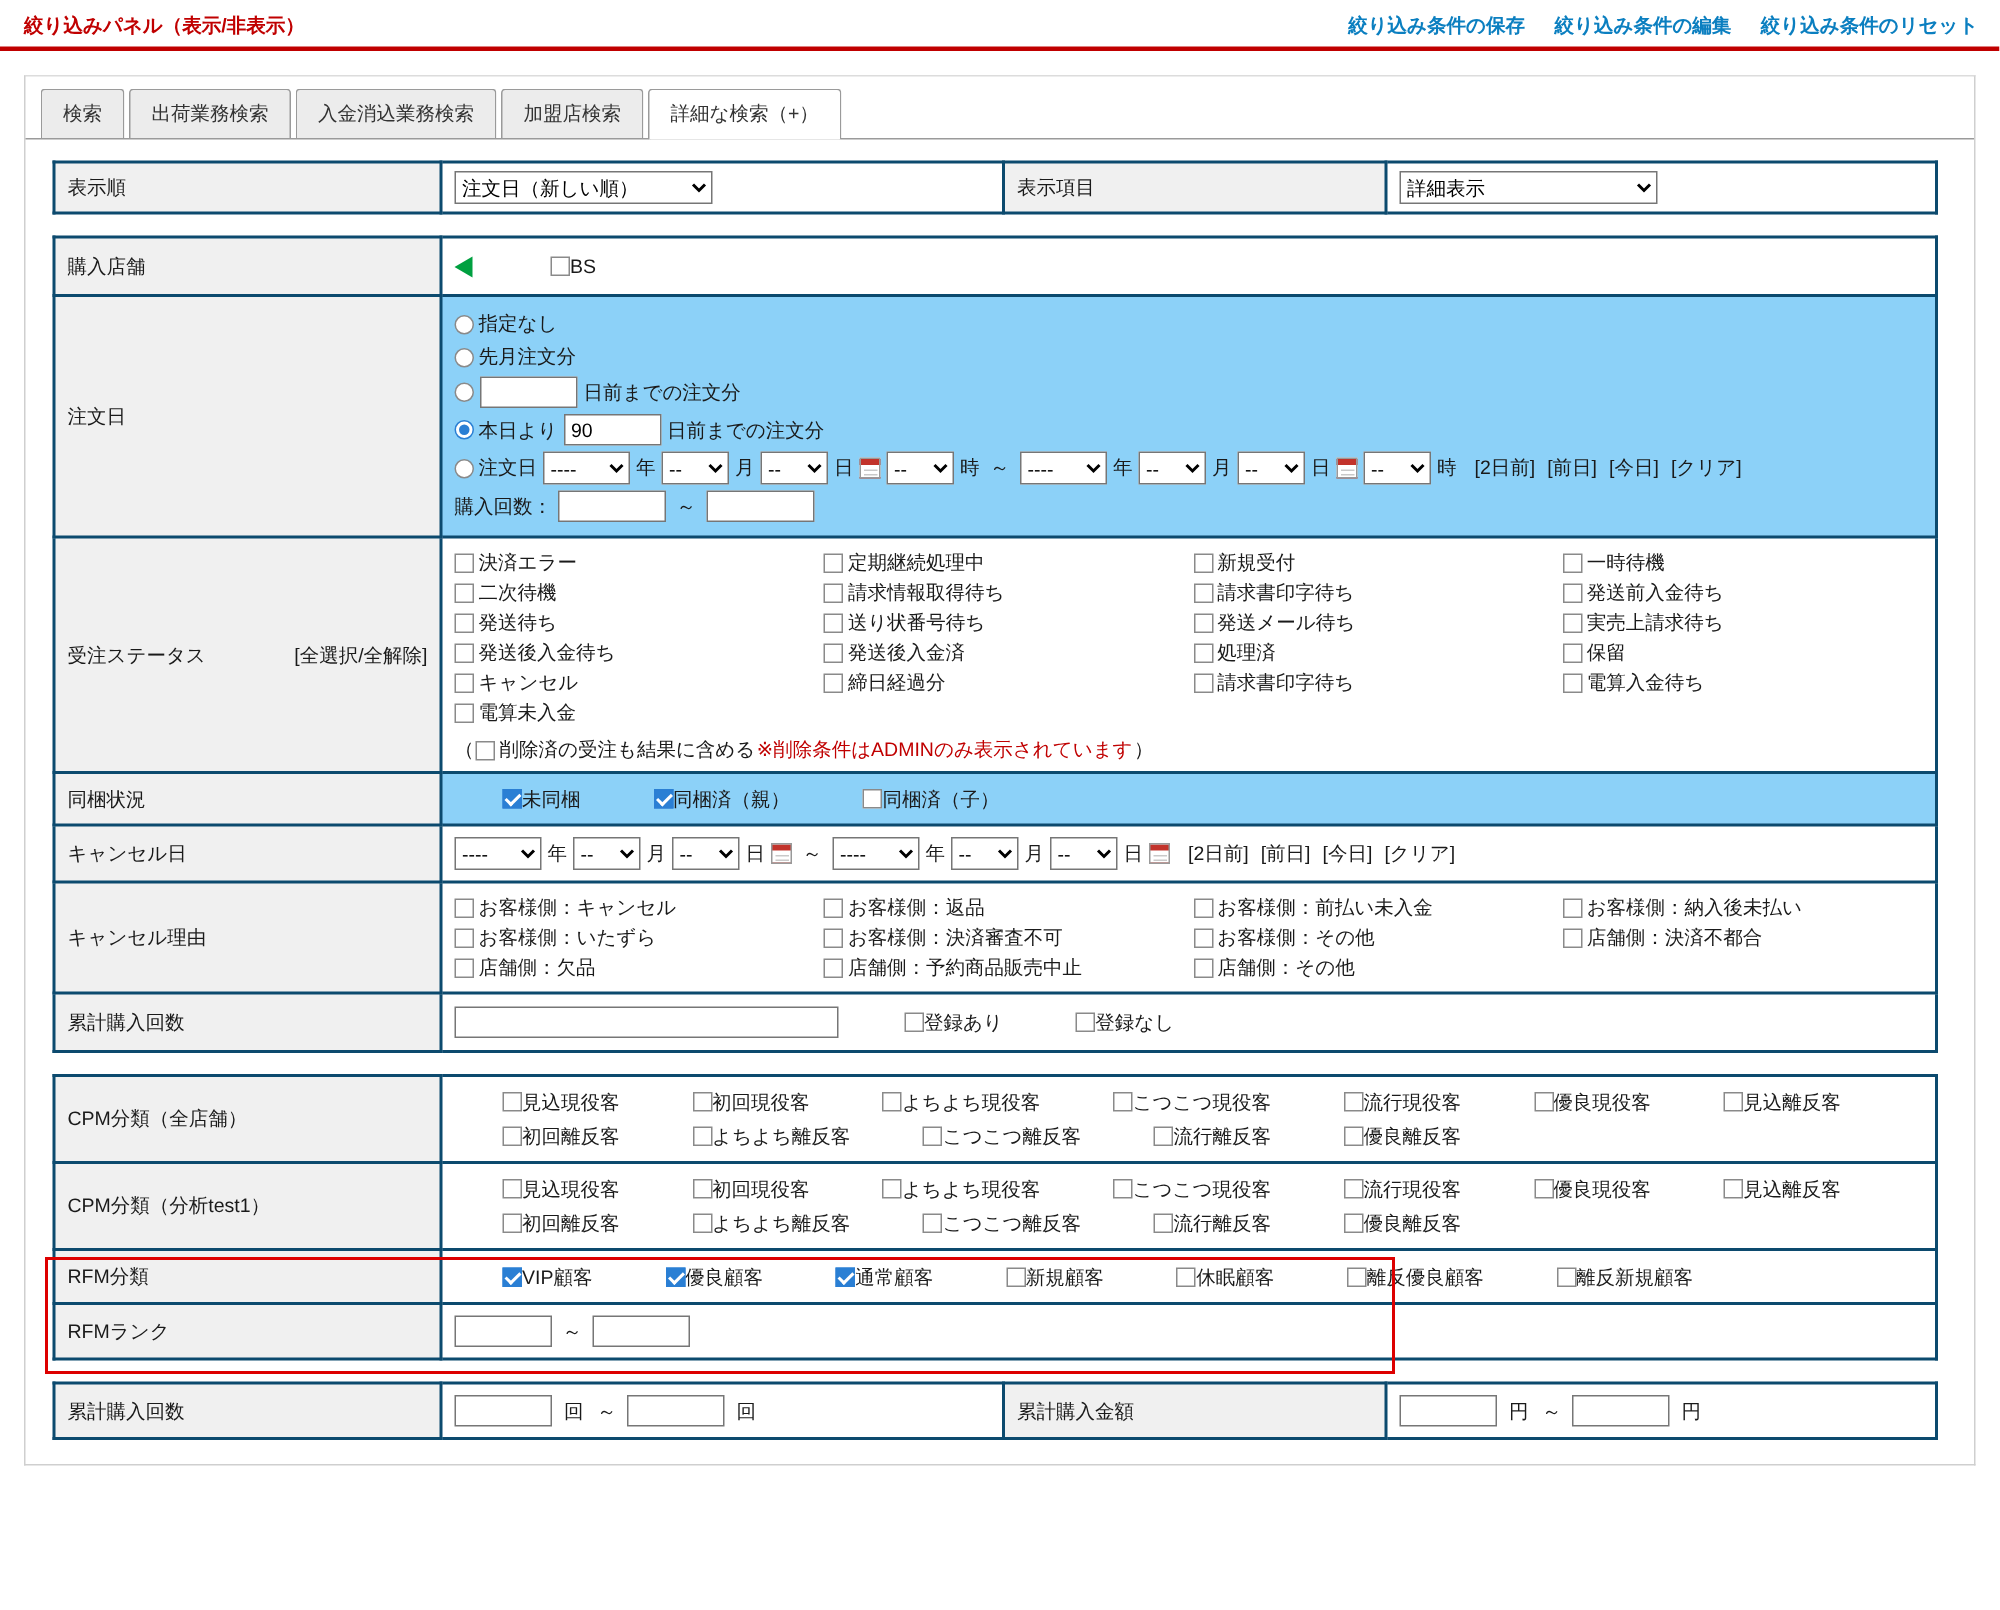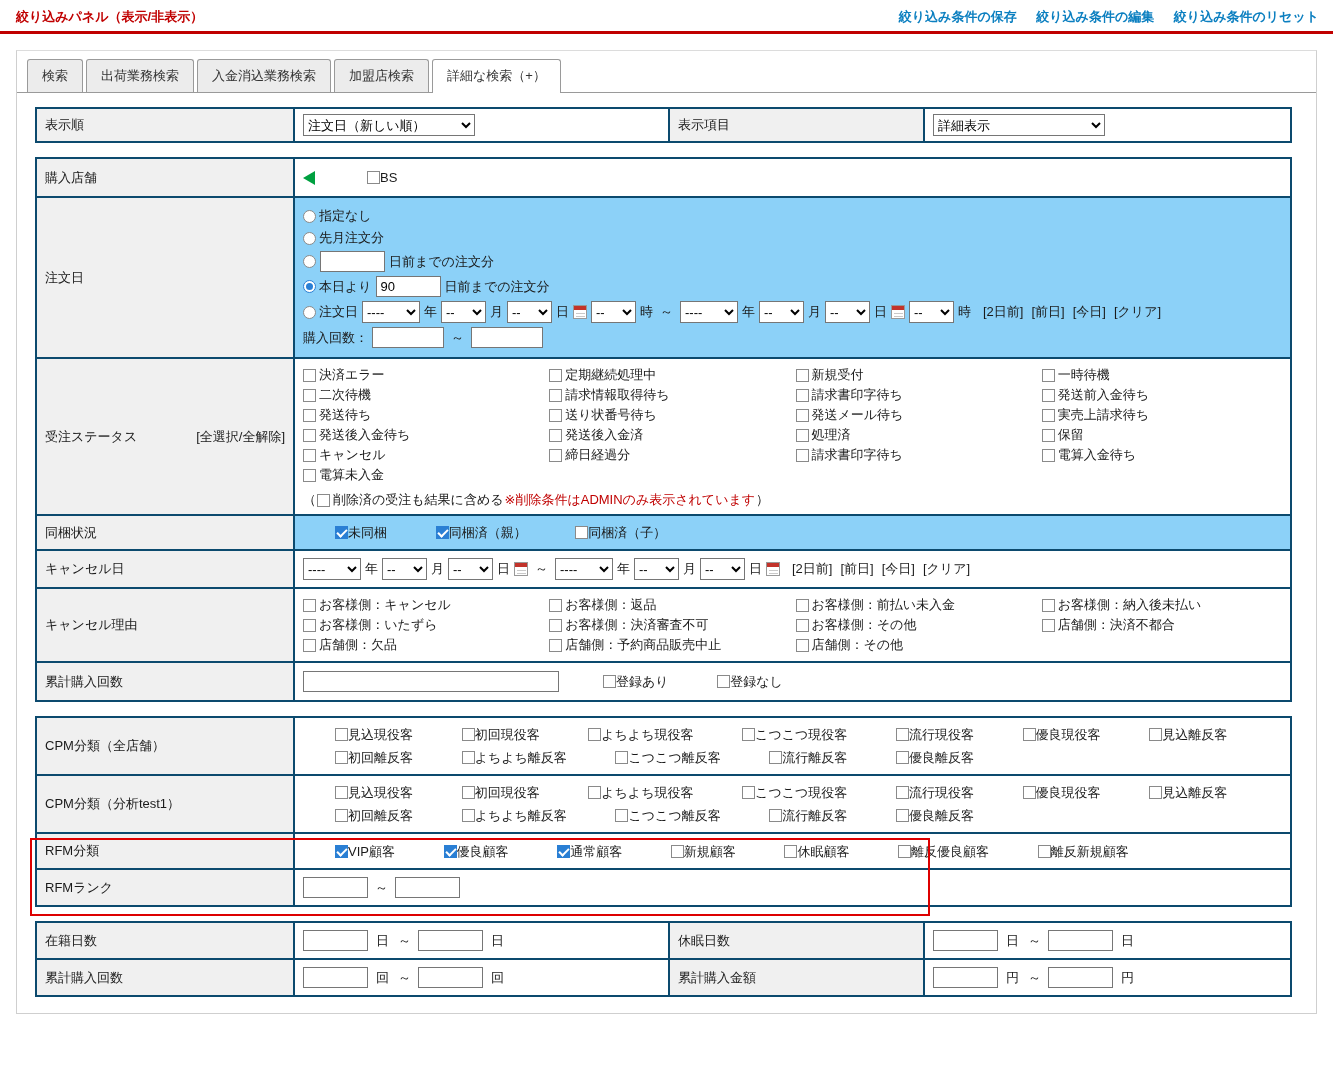--- a/index.html
+++ b/index.html
@@ -558,42 +558,20 @@
   </div>
 
   <table class="grid">
     <colgroup>
         <col class="c-lbl">
         <col class="c-c1">
         <col class="c-lbl2">
         <col>
       </colgroup>
     <tbody>
-        <tr>
-      <td class="lbl">在籍日数</td>
-      <td>
-        <div class="row">
-          <input type="text" class="txt w65" style="">
-              <span class="unit">日</span>
-          <span class="tld">～</span>
-          <input type="text" class="txt w65" style="">
-              <span class="unit">日</span>
-        </div>
-      </td>
-      <td class="lbl">休眠日数</td>
-      <td>
-        <div class="row">
-          <input type="text" class="txt w65" style="">
-              <span class="unit">日</span>
-          <span class="tld">～</span>
-          <input type="text" class="txt w65" style="">
-              <span class="unit">日</span>
-        </div>
-      </td>
-    </tr>
     <tr>
       <td class="lbl">累計購入回数</td>
       <td>
         <div class="row">
           <input type="text" class="txt w65" style="">
               <span class="unit">回</span>
           <span class="tld">～</span>
           <input type="text" class="txt w65" style="">
               <span class="unit">回</span>
         </div>

